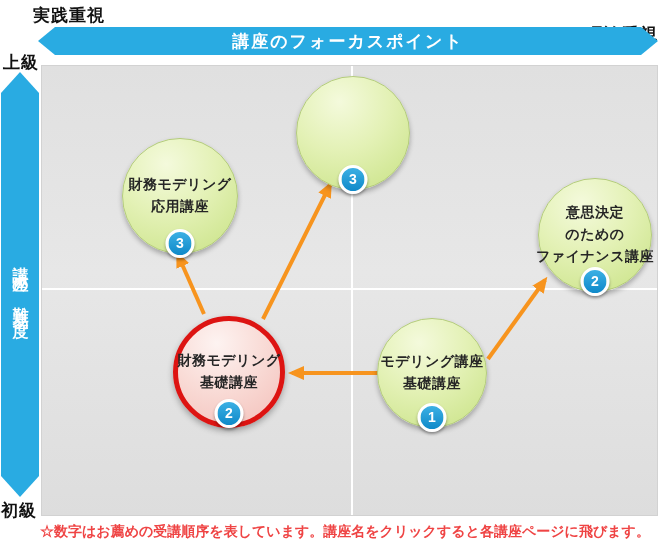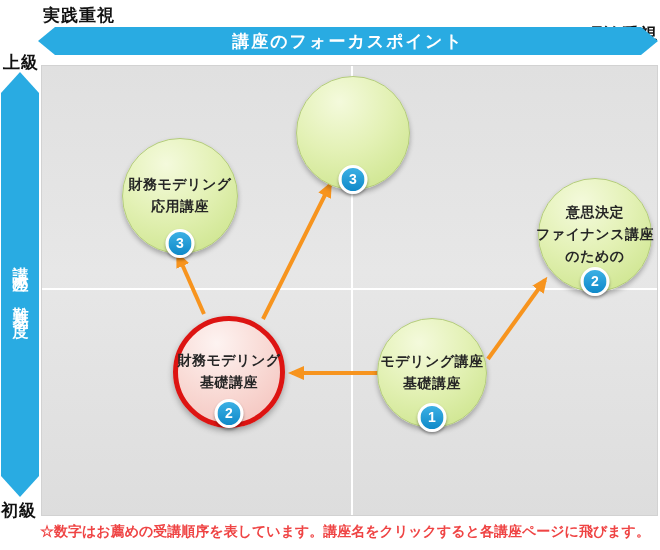--- a/index.html
+++ b/index.html
@@ -1,21 +1,21 @@
 <!DOCTYPE html>
 <html><head>
 <meta charset="utf-8">
 <style>
   html,body{margin:0;padding:0;background:#ffffff;}
   .stage{position:relative;width:660px;height:550px;background:#ffffff;overflow:hidden;
          font-family:"Liberation Sans",sans-serif;font-weight:bold;}
 
   
   .axis-lbl{position:absolute;font-size:17px;font-weight:bold;color:#111;letter-spacing:1px;white-space:nowrap;}
-  .lbl-practical{left:43px;top:4px;}
+  .lbl-practical{left:33px;top:4px;}
   .lbl-theory{right:2px;top:4px;margin-top:19px;}
   .lbl-advanced{left:3px;top:51px;}
   .lbl-beginner{left:1px;top:499px;}
 
   
   .h-banner{position:absolute;left:38px;top:27px;width:620px;height:28px;background:#29abe2;
     clip-path:polygon(0 50%,17px 0,calc(100% - 17px) 0,100% 50%,calc(100% - 17px) 100%,17px 100%);
     display:flex;align-items:center;justify-content:center;}
   .h-banner span{color:#fff;font-size:17px;font-weight:bold;letter-spacing:2px;}
 
@@ -96,22 +96,22 @@
       <span class="badge">3</span>
     </div>
 
     <div class="course green" style="left:254px;top:10px;width:114px;height:114px;">
       <span class="badge">3</span>
     </div>
 
     <div class="course green" style="left:496px;top:112px;width:114px;height:114px;">
       <div class="course-name">
         <span>意思決定</span>
+        <span>のための</span>
         <span>ファイナンス講座</span>
-        <span>のための</span>
       </div>
       <span class="badge">2</span>
     </div>
 
     <div class="course red" style="left:131px;top:250px;width:112px;height:112px;">
       <div class="course-name">
         <span>財務モデリング</span>
         <span>基礎講座</span>
       </div>
       <span class="badge">2</span>

